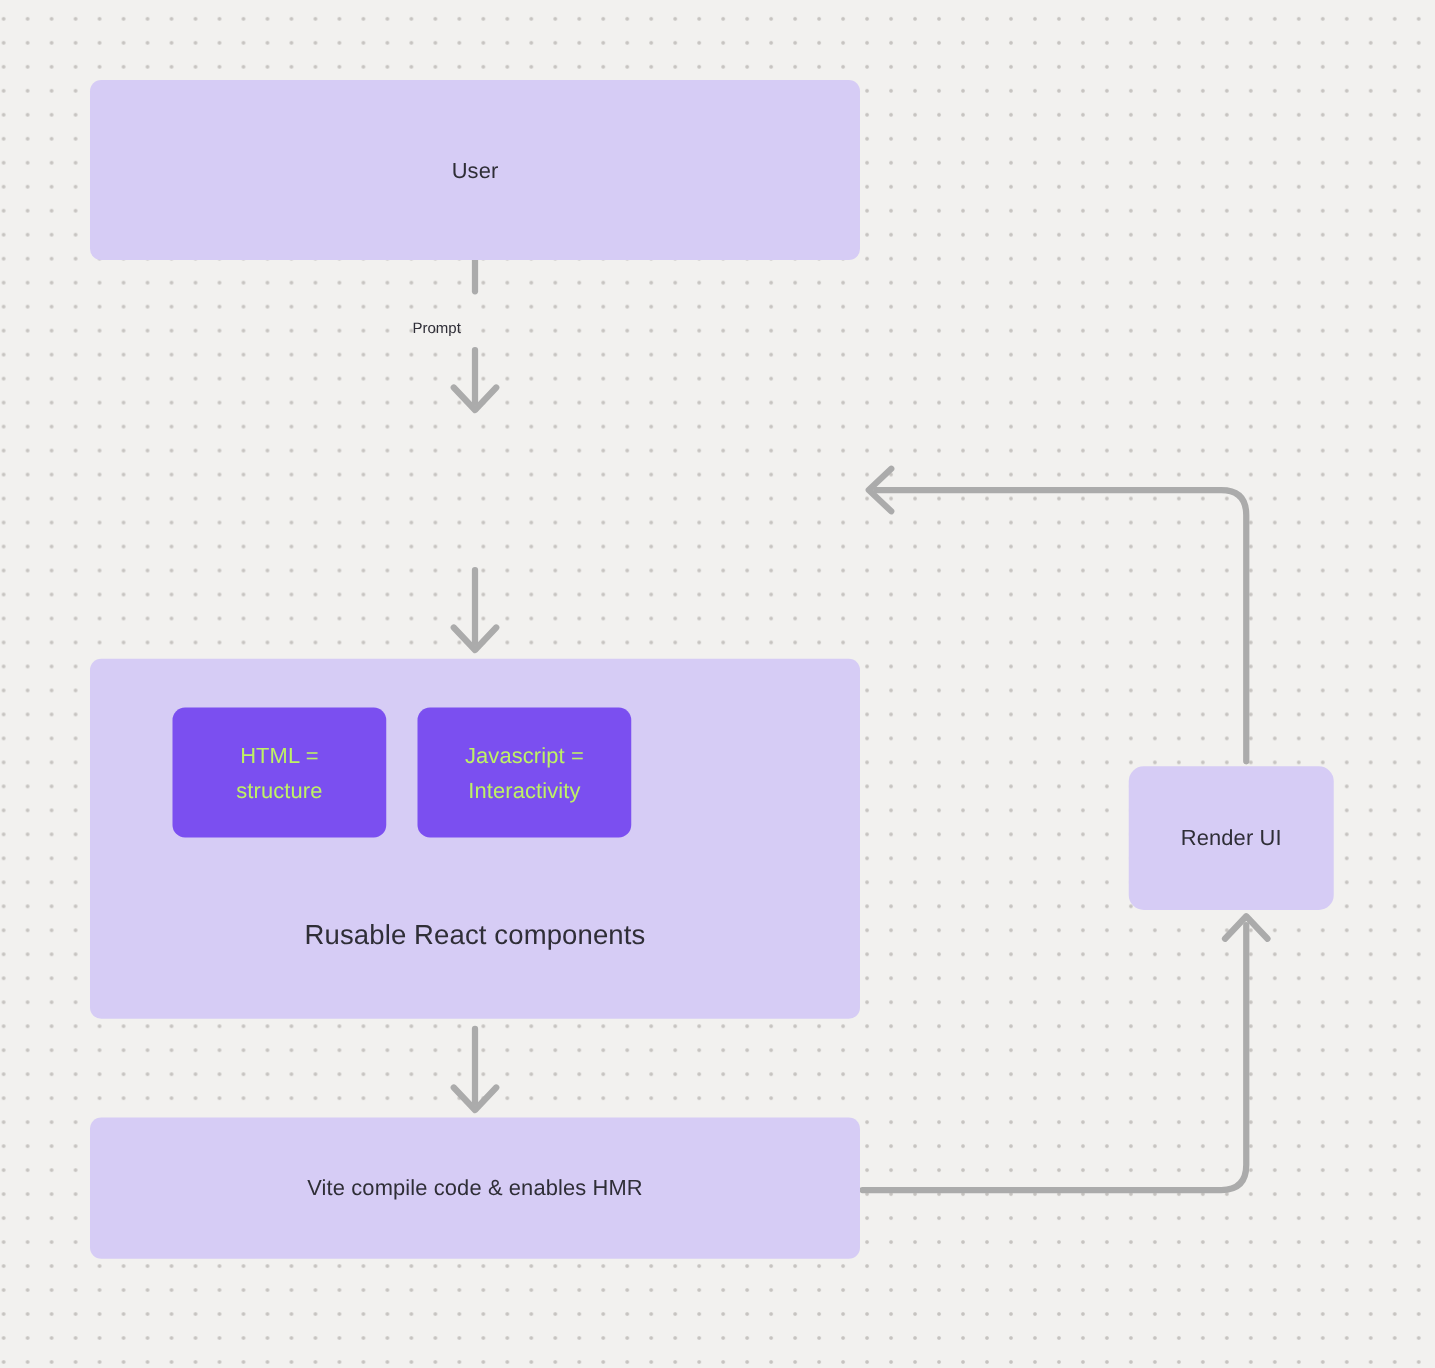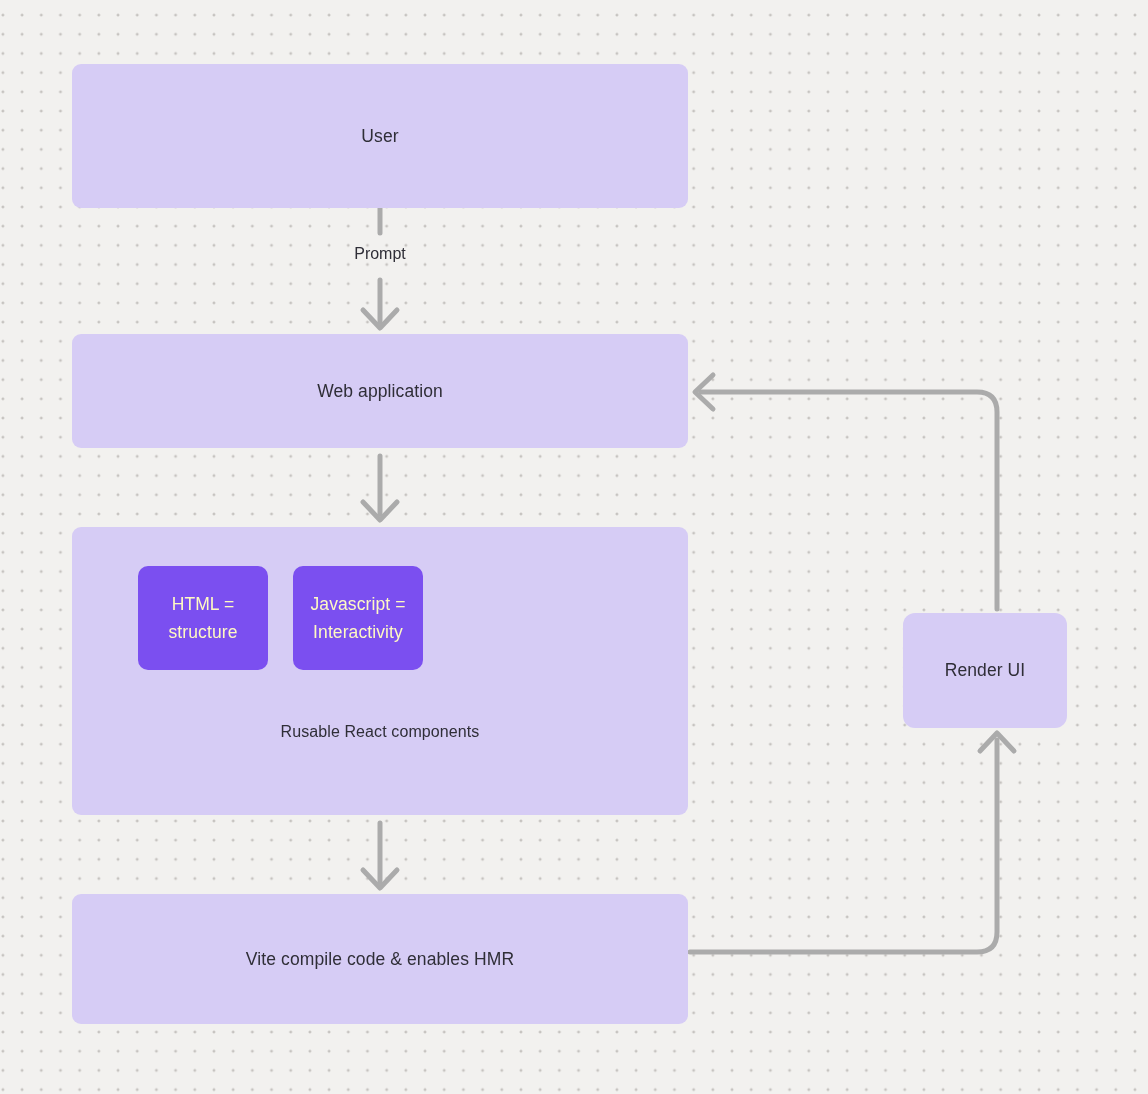--- a/index.html
+++ b/index.html
@@ -21,59 +21,58 @@
     border-radius: 9px;
     display: flex;
     align-items: center;
     justify-content: center;
     font-size: 17.5px;
     letter-spacing: 0.1px;
   }
   .node-user   { left: 72px;  top: 64px;  width: 616px; height: 144px; }
   .node-webapp { left: 72px;  top: 334px; width: 616px; height: 114px; }
   .node-group  { left: 72px;  top: 527px; width: 616px; height: 288px; display: block; }
-  .node-vite   { left: 72px;  top: 894px; width: 616px; height: 130px; }
+  .node-vite   { left: 72px;  top: 894px; width: 616px; height: 113px; }
   .node-render { left: 903px; top: 613px; width: 164px; height: 115px; border-radius: 12px; }
 
   .chips {
     position: absolute;
     left: 66px;
     top: 39px;
     display: flex;
     gap: 25px;
   }
   .chip {
-    width: 130px;
+    width: 171px;
     height: 104px;
     background: #7b4ff0;
-    color: #fef9c3;
+    color: #bef264;
     border-radius: 10px;
     display: flex;
     align-items: center;
     justify-content: center;
     text-align: center;
     font-size: 17.5px;
     line-height: 28px;
   }
   .chip-line { display: block; }
   .group-caption {
     position: absolute;
     left: 0;
     right: 0;
-    top: 196px;
+    top: 208px;
     text-align: center;
-    font-size: 16px;
+    font-size: 22px;
   }
   .edge-label {
     position: absolute;
     left: 330px;
-    top: 245px;
+    top: 255px;
     width: 100px;
-    text-align: center;
-    font-size: 16px;
+    font-size: 12px;
   }
   svg.connectors {
     position: absolute;
     left: 0; top: 0;
     width: 1148px; height: 1094px;
     pointer-events: none;
   }
   svg.connectors path {
     stroke: #ababab;
     stroke-width: 5;
@@ -106,23 +105,20 @@
     <path d="M 997 609 L 997 412 Q 997 392 977 392 L 701 392"></path>
     <path d="M 713 375 L 695 392 L 713 409"></path>
   </svg>
 
   <div class="node node-user">
     <span>User</span>
   </div>
 
   <div class="edge-label">Prompt</div>
 
-  <div class="node node-webapp">
-    <span>Web application</span>
-  </div>
 
   <div class="node node-group">
     <div class="chips">
       <div class="chip">
         <div>
           <span class="chip-line">HTML =</span>
           <span class="chip-line">structure</span>
         </div>
       </div>
       <div class="chip">

